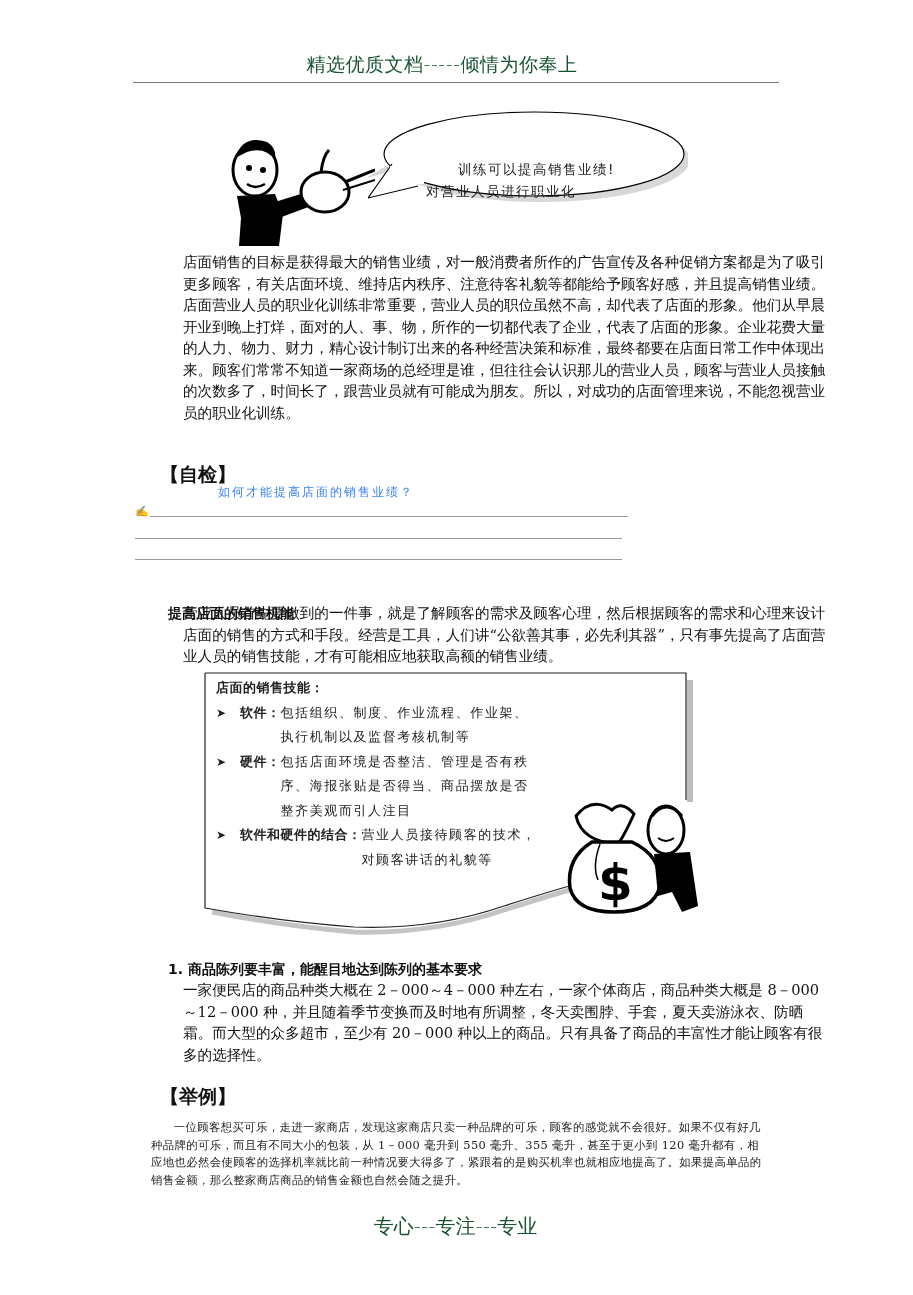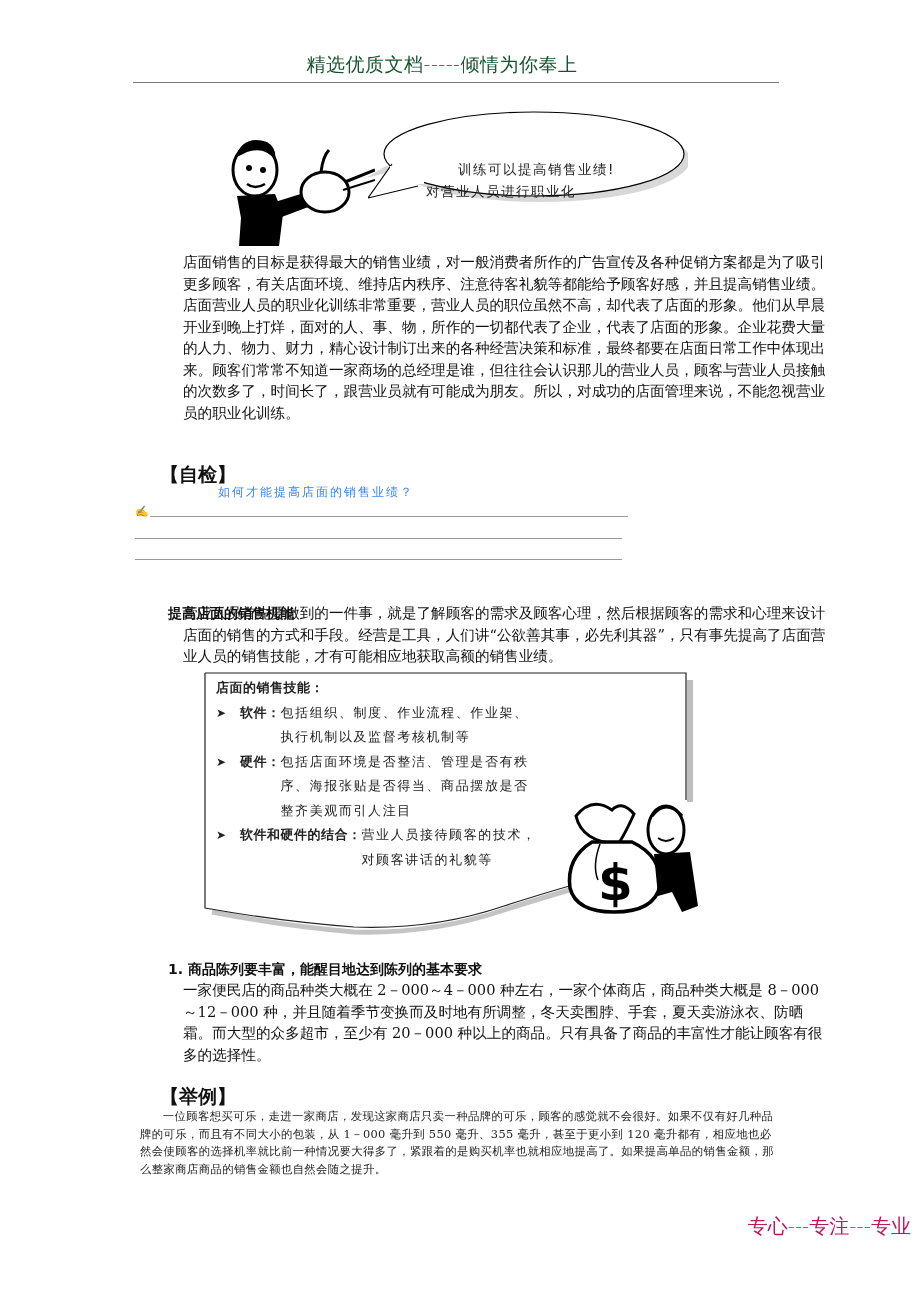--- a/index.html
+++ b/index.html
@@ -27,24 +27,24 @@
   .skill-box { left: 204px; top: 672px; width: 482px; height: 260px; }
   .skill-text { font-size: 13px; line-height: 24.5px; letter-spacing: 1.6px;
                 font-family: "DejaVu Sans", sans-serif; color: #222; }
   .skill-title { font-weight: bold; letter-spacing: 0.5px; }
   .skill-row { display: flex; }
   .skill-arrow { width: 24px; font-size: 12px; }
   .skill-key { font-weight: bold; letter-spacing: 0.5px; white-space: nowrap; }
 
   .example-text { left: 135px; width: 648px; top: 1103px; font-size: 11.4px;
                   line-height: 17.6px; letter-spacing: 0.35px; color: #222; }
-  .example-text p { margin: 5px; text-indent: 2em; }
+  .example-text p { margin: 16px; text-indent: 2em; }
 
-  .footer { left: 0; width: 911px; top: 1213px; text-align: right; font-size: 20px;
-            color: #be185d; font-family: "DejaVu Sans", sans-serif; font-weight: 300; }
+  .footer { left: 0; width: 911px; top: 1213px; text-align: center; font-size: 20px;
+            color: #14532d; font-family: "DejaVu Sans", sans-serif; font-weight: 300; }
 </style>
 </head>
 <body>
 
 <div class="abs header-title">精选优质文档-----倾情为你奉上</div>
 <div class="abs header-rule"></div>
 
 <div class="abs" style="left:225px; top:128px; width:150px; height:120px;">
   <svg width="150" height="120" viewBox="0 0 150 120">
 

